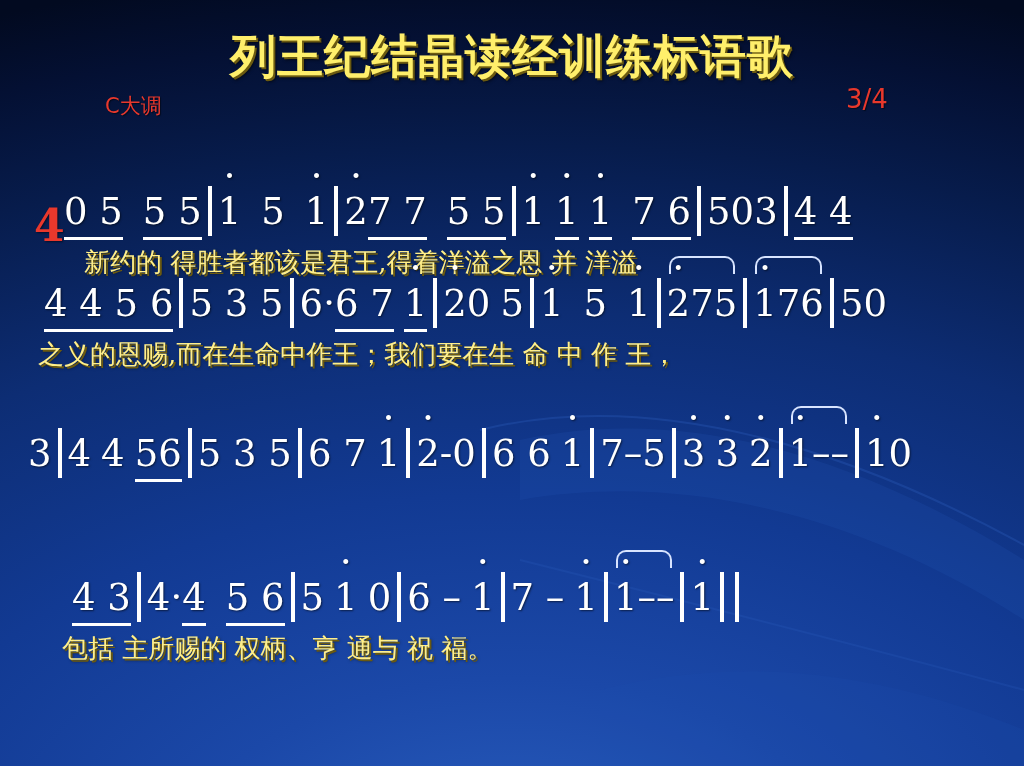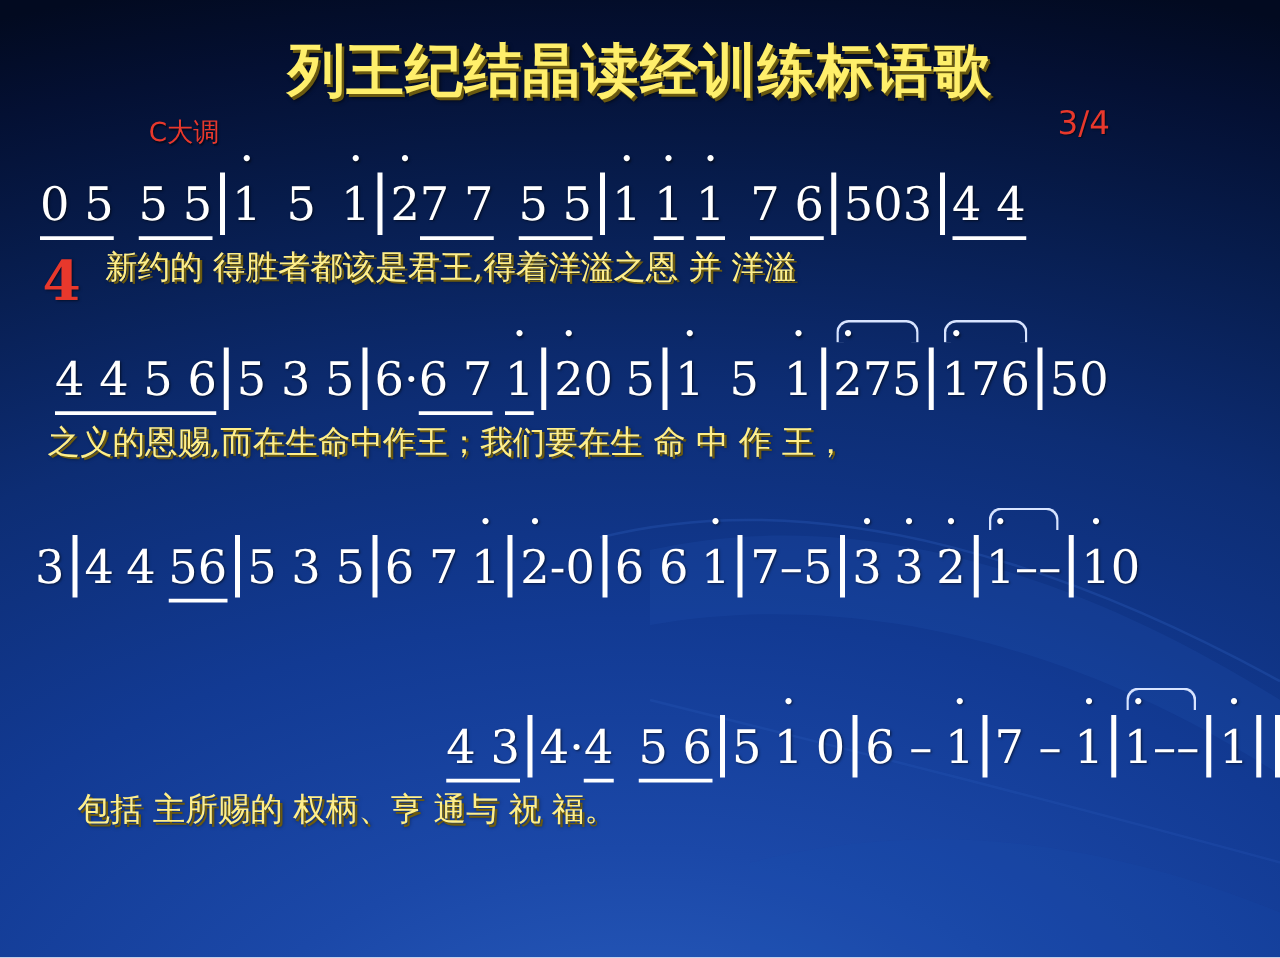--- a/index.html
+++ b/index.html
@@ -39,21 +39,21 @@
     font-weight: bold;
     font-size: 46px;
     letter-spacing: 1px;
     color: #ffef6b;
     text-shadow: 2px 2px 0 #6b5a10, 3px 3px 3px rgba(0,0,0,.55);
   }
 
   .keysig {
     position: absolute;
     top: 92px;
-    left: 119px;
+    left: 105px;
     font-family: "DejaVu Sans", "Liberation Sans", sans-serif;
     font-size: 21px;
     color: #e8382c;
     text-shadow: 1px 1px 1px rgba(0,0,0,.5);
   }
   .timesig {
     position: absolute;
     top: 84px;
     left: 846px;
     font-family: "DejaVu Sans", "Liberation Sans", sans-serif;
@@ -161,41 +161,41 @@
     <path d="M 520 560 C 680 600 840 640 1024 690" fill="none" stroke="#3d73d6" stroke-width="2" opacity=".25"></path>
   </svg>
 
   <div class="title">列王纪结晶读经训练标语歌</div>
 
   <div class="keysig">C大调</div>
 
   <div class="timesig">3/4</div>
 
   <div class="system" style="top:138px;">
-    <div class="notes" style="padding-left:32px;">
+    <div class="notes" style="padding-left:64px;margin-top:48px;">
       <span class="tok beam">0&nbsp;5</span><span class="sp2"></span><span class="tok beam">5&nbsp;5</span><span class="bar"></span><span class="tok oct">1</span><span class="sp2"></span><span class="tok">5</span><span class="sp2"></span><span class="tok oct">1</span><span class="bar"></span><span class="tok oct">2</span><span class="tok beam">7&nbsp;7</span><span class="sp2"></span><span class="tok beam">5&nbsp;5</span><span class="bar"></span><span class="tok oct">1</span><span class="sp"></span><span class="tok oct beam">1</span><span class="sp"></span><span class="tok oct beam">1</span><span class="sp2"></span><span class="tok beam">7&nbsp;6</span><span class="bar"></span><span class="tok">503</span><span class="bar"></span><span class="tok beam">4&nbsp;4</span>
     </div>
     <div class="redfour" style="top:62px;left:34px;">4</div>
     <div class="lyrics" style="padding-left:84px;">新约的 得胜者都该是君王,得着洋溢之恩 并 洋溢</div>
   </div>
 
   <div class="system" style="top:278px;">
     <div class="notes" style="padding-left:44px;">
       <span class="tok beam">4&nbsp;4&nbsp;5&nbsp;6</span><span class="bar"></span><span class="tok">5&nbsp;3&nbsp;5</span><span class="bar"></span><span class="tok">6·</span><span class="tok beam">6&nbsp;7</span><span class="sp"></span><span class="tok oct beam">1</span><span class="bar"></span><span class="tok oct">2</span><span class="tok">0</span><span class="sp"></span><span class="tok">5</span><span class="bar"></span><span class="tok oct">1</span><span class="sp2"></span><span class="tok">5</span><span class="sp2"></span><span class="tok oct">1</span><span class="bar"></span><span class="arcwrap"><span class="arc"></span><span class="tok oct">2</span><span class="tok">7</span><span class="tok">5</span></span><span class="bar"></span><span class="arcwrap"><span class="arc"></span><span class="tok oct">1</span><span class="tok">7</span><span class="tok">6</span></span><span class="bar"></span><span class="tok">50</span>
     </div>
     <div class="lyrics" style="padding-left:38px;">之义的恩赐,而在生命中作王；我们要在生 命 中 作 王，</div>
   </div>
 
   <div class="system" style="top:428px;">
     <div class="notes" style="padding-left:28px;">
       <span class="tok">3</span><span class="bar"></span><span class="tok">4</span><span class="sp"></span><span class="tok">4</span><span class="sp"></span><span class="tok beam">56</span><span class="bar"></span><span class="tok">5&nbsp;3&nbsp;5</span><span class="bar"></span><span class="tok">6&nbsp;7</span><span class="sp"></span><span class="tok oct">1</span><span class="bar"></span><span class="tok oct">2</span><span class="tok">-0</span><span class="bar"></span><span class="tok">6&nbsp;6</span><span class="sp"></span><span class="tok oct">1</span><span class="bar"></span><span class="tok">7–5</span><span class="bar"></span><span class="tok oct">3</span><span class="sp"></span><span class="tok oct">3</span><span class="sp"></span><span class="tok oct">2</span><span class="bar"></span><span class="arcwrap"><span class="arc"></span><span class="tok oct">1</span><span class="tok">––</span></span><span class="bar"></span><span class="tok oct">1</span><span class="tok">0</span>
     </div>
   </div>
 
   <div class="system" style="top:572px;">
-    <div class="notes" style="padding-left:72px;text-align:right;">
+    <div class="notes" style="padding-left:72px;">
       <span class="tok beam">4&nbsp;3</span><span class="bar"></span><span class="tok">4·</span><span class="tok beam">4</span><span class="sp2"></span><span class="tok beam">5&nbsp;6</span><span class="bar"></span><span class="tok">5</span><span class="sp"></span><span class="tok oct">1</span><span class="sp"></span><span class="tok">0</span><span class="bar"></span><span class="tok">6&nbsp;–</span><span class="sp"></span><span class="tok oct">1</span><span class="bar"></span><span class="tok">7&nbsp;–</span><span class="sp"></span><span class="tok oct">1</span><span class="bar"></span><span class="arcwrap"><span class="arc"></span><span class="tok oct">1</span><span class="tok">––</span></span><span class="bar"></span><span class="tok oct">1</span><span class="barend"></span>
     </div>
     <div class="lyrics" style="padding-left:62px;">包括 主所赐的 权柄、亨  通与  祝 福。</div>
   </div>
 
 
 </div>
 
 </body></html>

